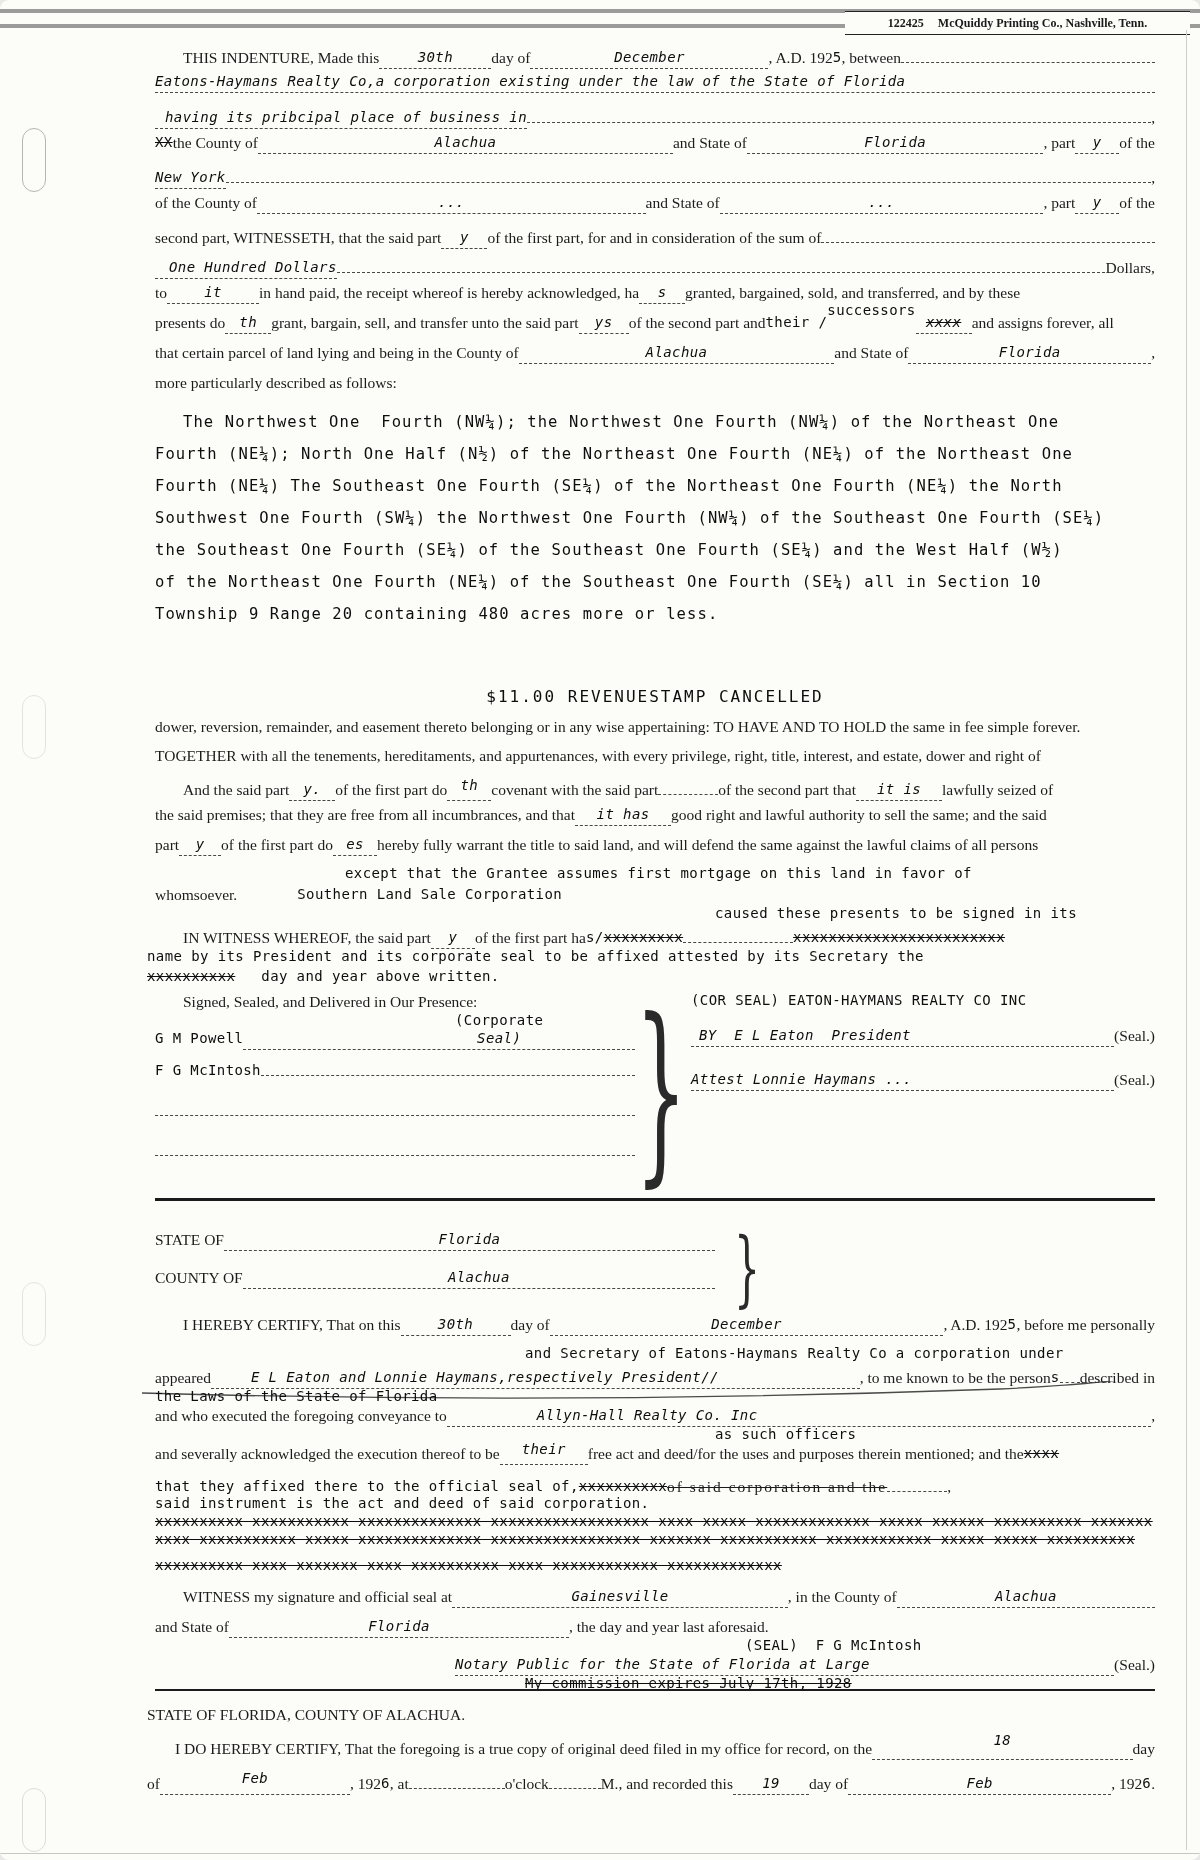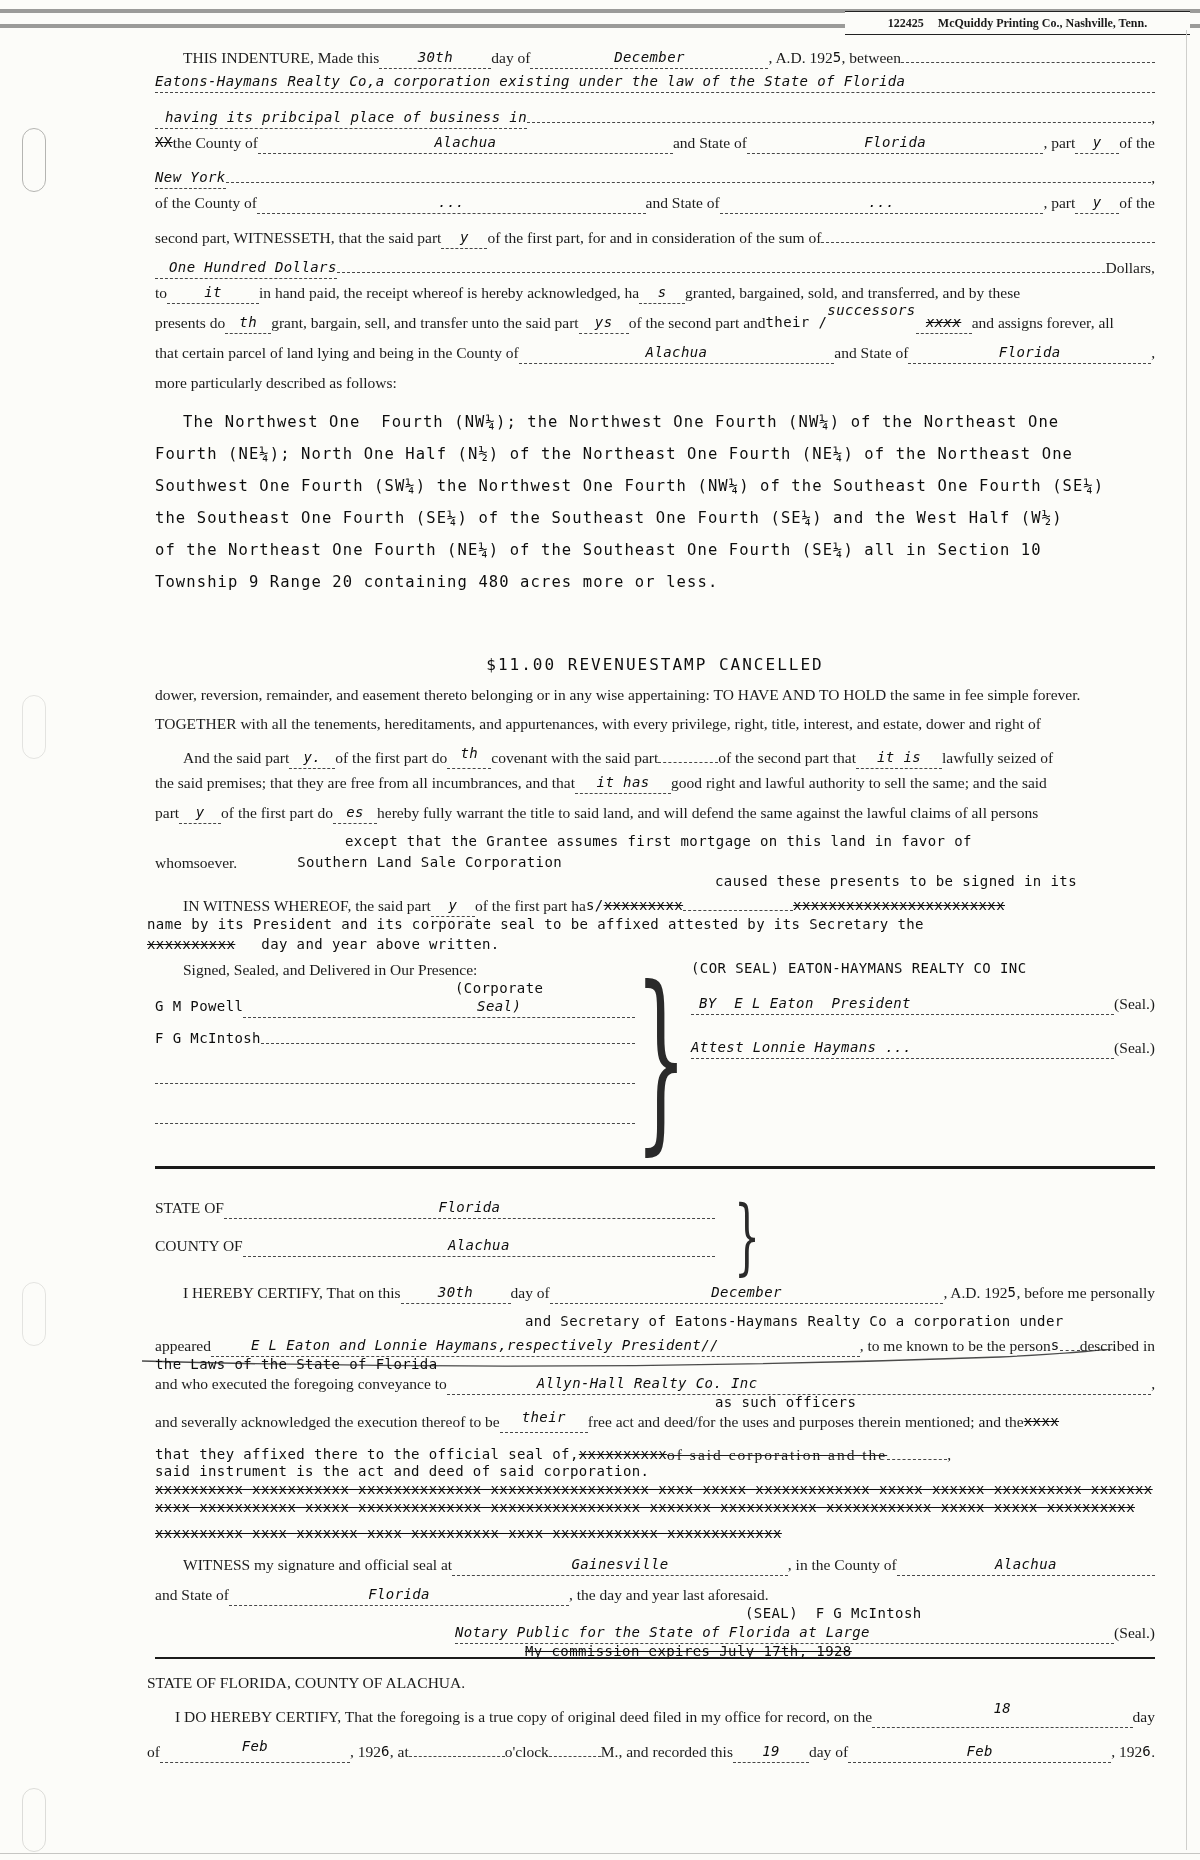--- a/index.html
+++ b/index.html
@@ -1,17 +1,17 @@
 <!DOCTYPE html>
 <html><head>
 <meta charset="utf-8">
 <style>
   html,body{margin:0;padding:0;background:#e9e9e7;}
   .page{position:relative;width:1200px;height:1860px;background:#fcfcf9;overflow:hidden;
-        font-family:"Liberation Serif",serif;color:#1b1b1b;}
+        font-family:"Liberation Serif",serif;color:#1b1b1b;border-radius:9px;}
   
   .band{position:absolute;left:0;width:100%;height:4px;background:#9b9b99;}
   .band.b1{top:9px}.band.b2{top:24px}
   .printerbox{position:absolute;top:11px;right:10px;width:345px;height:22px;background:#fcfcf9;
               border-top:1.5px solid #222;border-bottom:1.5px solid #222;
               display:flex;align-items:center;justify-content:center;gap:14px;
               font-size:12px;font-weight:bold;}
   
   .edge-r{position:absolute;top:30px;right:13px;width:1px;height:1820px;background:#cfcfcc;}
   .edge-b{position:absolute;left:0;bottom:6px;width:100%;height:1px;background:#c6c6c3;}
@@ -21,21 +21,21 @@
   .content{position:absolute;left:155px;top:44px;width:1000px;}
   .ln{display:flex;align-items:baseline;min-height:30px;}
   .p{font-size:15.5px;white-space:pre;}
   .t{font-family:"DejaVu Sans Mono",monospace;font-size:14px;letter-spacing:.4px;color:#0d0d0d;
      white-space:pre;position:relative;top:-1px;}
   .blank{border-bottom:1.5px dashed #474747;display:inline-flex;align-items:baseline;
          justify-content:center;min-height:18px;font-style:italic;}
   .blank.left{justify-content:flex-start;}
   .fill{flex:1;}
   .xx{text-decoration:line-through;text-decoration-thickness:1.2px;}
-  .sup{position:relative;top:-13px;font-style:italic;}
+  .sup{position:relative;top:-13px;}
   .indent{padding-left:28px;}
   .desc .ln{min-height:32px;}
   .desc .t{font-size:15.5px;letter-spacing:1.1px;}
   .center{justify-content:center;}
   .stamp .t{font-size:16px;letter-spacing:2px;}
   .tight{min-height:20px;}
   .vtight{min-height:18px;}
   .rule-heavy{height:3px;background:#1a1a1a;margin:10px 0 14px 0;}
   .brace{font-family:"DejaVu Serif",serif;color:#2a2a2a;line-height:1;user-select:none;}
   .sigblock{display:flex;margin-top:4px;}
@@ -191,20 +191,23 @@
     </div>
 
     <div class="desc" style="margin-top:10px">
       <div class="ln indent">
           <span class="t">The Northwest One  Fourth (NW¼); the Northwest One Fourth (NW¼) of the Northeast One</span>
         </div>
       <div class="ln">
           <span class="t">Fourth (NE¼); North One Half (N½) of the Northeast One Fourth (NE¼) of the Northeast One</span>
         </div>
       <div class="ln">
+          <span class="t">Fourth (NE¼) The Southeast One Fourth (SE¼) of the Northeast One Fourth (NE¼) the North</span>
+        </div>
+      <div class="ln">
           <span class="t">Southwest One Fourth (SW¼) the Northwest One Fourth (NW¼) of the Southeast One Fourth (SE¼)</span>
         </div>
       <div class="ln">
           <span class="t">the Southeast One Fourth (SE¼) of the Southeast One Fourth (SE¼) and the West Half (W½)</span>
         </div>
       <div class="ln">
           <span class="t">of the Northeast One Fourth (NE¼) of the Southeast One Fourth (SE¼) all in Section 10</span>
         </div>
       <div class="ln">
           <span class="t">Township 9 Range 20 containing 480 acres more or less.</span>

